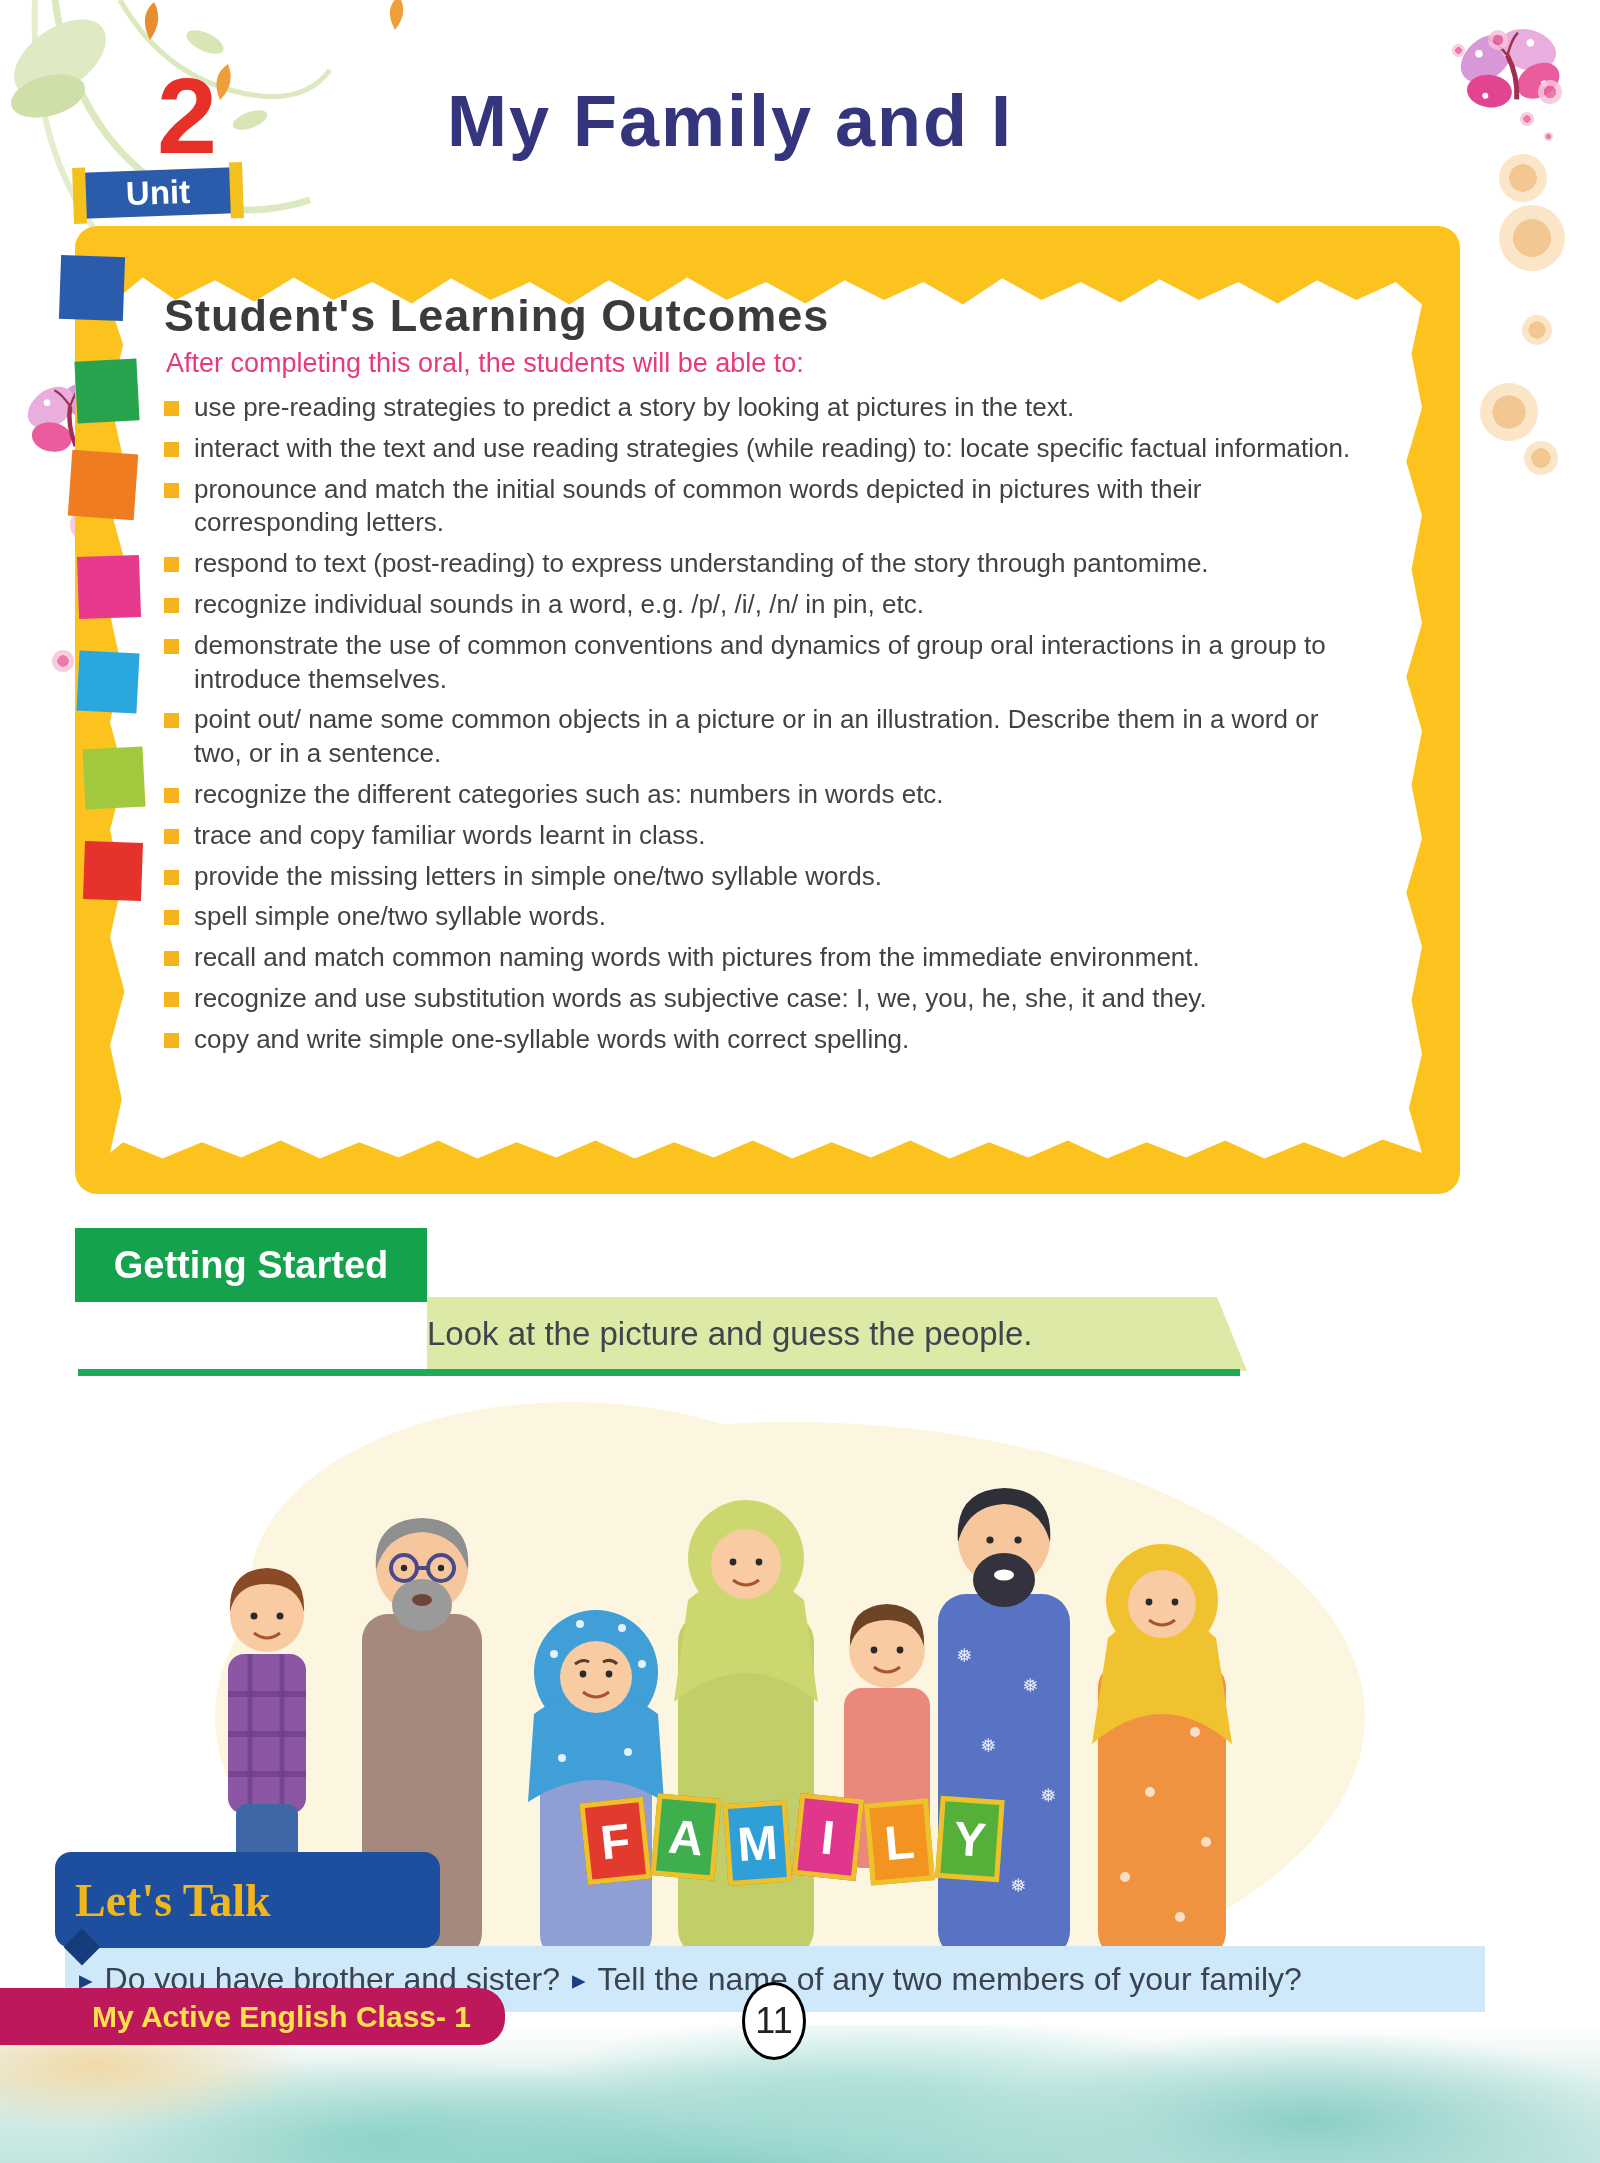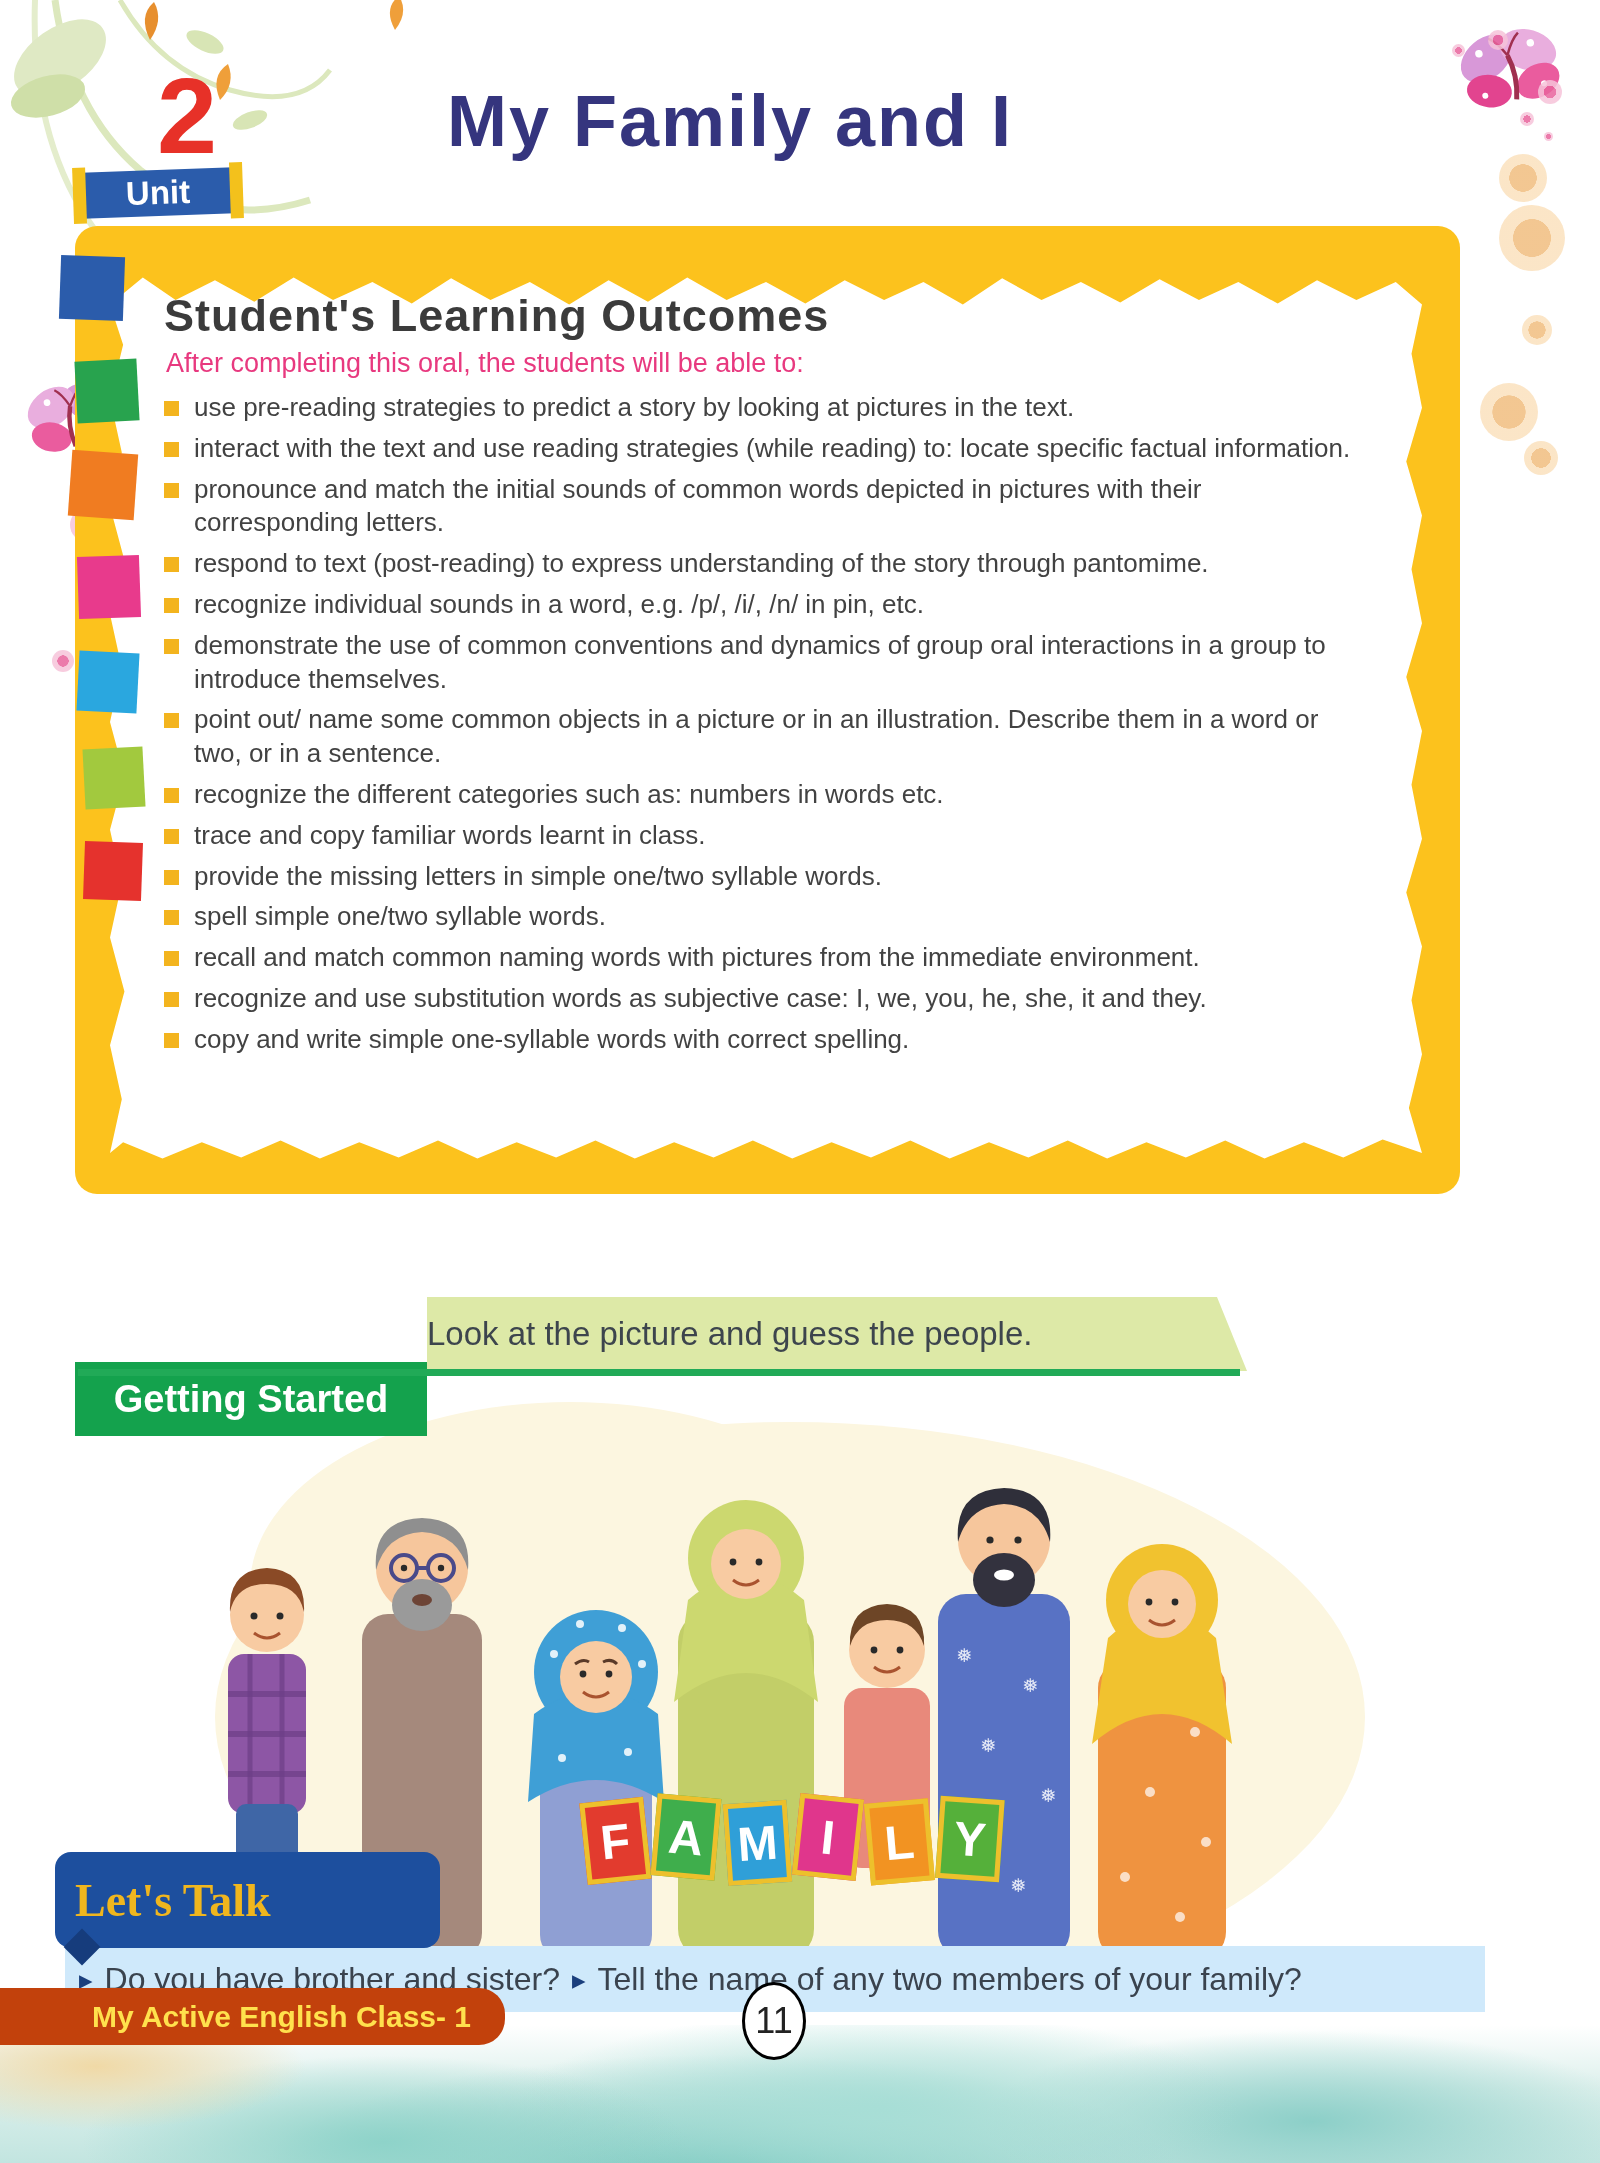--- a/index.html
+++ b/index.html
@@ -39,21 +39,21 @@
          box-sizing:border-box;padding:22px 58px 10px 42px;
          clip-path:polygon(0% 4.5%,2.5% 1.5%,5% 4%,8% 1.8%,11% 4.2%,14% 1.5%,17% 4%,20% 2%,23% 4.4%,26% 1.6%,29% 4%,32% 2%,35% 4.5%,38% 1.8%,41% 4.2%,44% 1.5%,47% 4%,50% 2%,53% 4.4%,56% 1.8%,59% 4%,62% 2%,65% 4.5%,68% 1.6%,71% 4%,74% 2%,77% 4.3%,80% 1.7%,83% 4%,86% 2%,89% 4.4%,92% 1.8%,95% 4%,98% 2%,100% 4.5%,99.2% 10%,100% 16%,98.8% 22%,100% 28%,99.2% 34%,100% 40%,98.8% 46%,100% 52%,99.2% 58%,100% 64%,98.8% 70%,100% 76%,99.2% 82%,100% 88%,99% 94%,100% 99%,97% 97.5%,94% 99.5%,91% 97.8%,88% 99.6%,85% 97.6%,82% 99.5%,79% 97.8%,76% 99.6%,73% 97.6%,70% 99.5%,67% 97.8%,64% 99.6%,61% 97.6%,58% 99.5%,55% 97.8%,52% 99.6%,49% 97.6%,46% 99.5%,43% 97.8%,40% 99.6%,37% 97.6%,34% 99.5%,31% 97.8%,28% 99.6%,25% 97.6%,22% 99.5%,19% 97.8%,16% 99.6%,13% 97.6%,10% 99.5%,7% 97.8%,4% 99.6%,1% 97.8%,0% 99%,0.9% 93%,0% 87%,1.1% 81%,0% 75%,0.9% 69%,0% 63%,1.1% 57%,0% 51%,0.9% 45%,0% 39%,1.1% 33%,0% 27%,0.9% 21%,0% 15%,1% 9%);}
   .outc-title{font-size:45px;font-weight:700;color:#3b3b3b;margin:4px 0 6px 12px;letter-spacing:1px;}
   .outc-intro{font-size:27px;color:#e8397f;margin:0 0 10px 14px;}
   .outc-list{margin:12px;padding:0;list-style:none;}
   .outc-item{display:flex;gap:15px;margin-bottom:7px;}
   .blt{flex:none;width:15px;height:15px;background:#f3b41e;margin-top:10px;}
   .outc-txt{font-size:26px;color:#424242;line-height:1.3;}
 
   
-  .gs-box{left:75px;top:1362px;width:352px;height:74px;background:#14a24d;color:#fff;
+  .gs-box{left:75px;top:1228px;width:352px;height:74px;background:#14a24d;color:#fff;
           display:flex;align-items:center;justify-content:center;font-size:38px;font-weight:700;z-index:3;}
   .gs-strip{left:427px;top:1297px;width:820px;height:74px;background:#dde9a7;z-index:2;
             clip-path:polygon(0 0,calc(100% - 30px) 0,100% 100%,0 100%);
             display:flex;align-items:center;box-sizing:border-box;
             font-size:33px;color:#3d454d;}
   .gs-line{left:78px;top:1369px;width:1162px;height:7px;background:#21aa57;z-index:3;}
 
   
   .family-svg{left:150px;top:1372px;width:1300px;height:592px;z-index:1;}
   .tiles{left:583px;top:1796px;display:flex;gap:7px;z-index:5;}
@@ -79,21 +79,21 @@
 
   
   .watercolor{left:0;top:2025px;width:1600px;height:138px;z-index:4;
      background:
        radial-gradient(ellipse 300px 90px at 6% 30%,#f0d9a6 0%,rgba(240,217,166,0) 70%),
        radial-gradient(ellipse 420px 120px at 24% 85%,#8ed3c9 0%,rgba(142,211,201,0) 72%),
        radial-gradient(ellipse 520px 140px at 55% 60%,#a7ded6 0%,rgba(167,222,214,0) 70%),
        radial-gradient(ellipse 470px 130px at 82% 70%,#8ccfc8 0%,rgba(140,207,200,0) 70%),
        radial-gradient(ellipse 640px 170px at 45% 110%,#79c8bf 0%,rgba(121,200,191,0) 72%),
        linear-gradient(to bottom,rgba(255,255,255,0) 0%,#ddf0ec 45%,#c2e5e0 100%);}
-  .footer-banner{left:0;top:1988px;width:505px;height:57px;background:#c2410c;border-radius:0 26px 26px 0;
+  .footer-banner{left:0;top:1988px;width:505px;height:57px;background:#be185d;border-radius:0 26px 26px 0;
                  display:flex;align-items:center;padding-left:92px;box-sizing:border-box;z-index:6;}
   .footer-title{color:#ffe14d;font-size:30px;font-weight:700;}
   .page-circle{left:742px;top:1982px;width:58px;height:72px;background:#fff;border:3px solid #000000;
                border-radius:50%;display:flex;align-items:center;justify-content:center;
                font-size:36px;color:#222;z-index:6;}
 </style>
 </head>
 <body>
 
 <div class="page">

